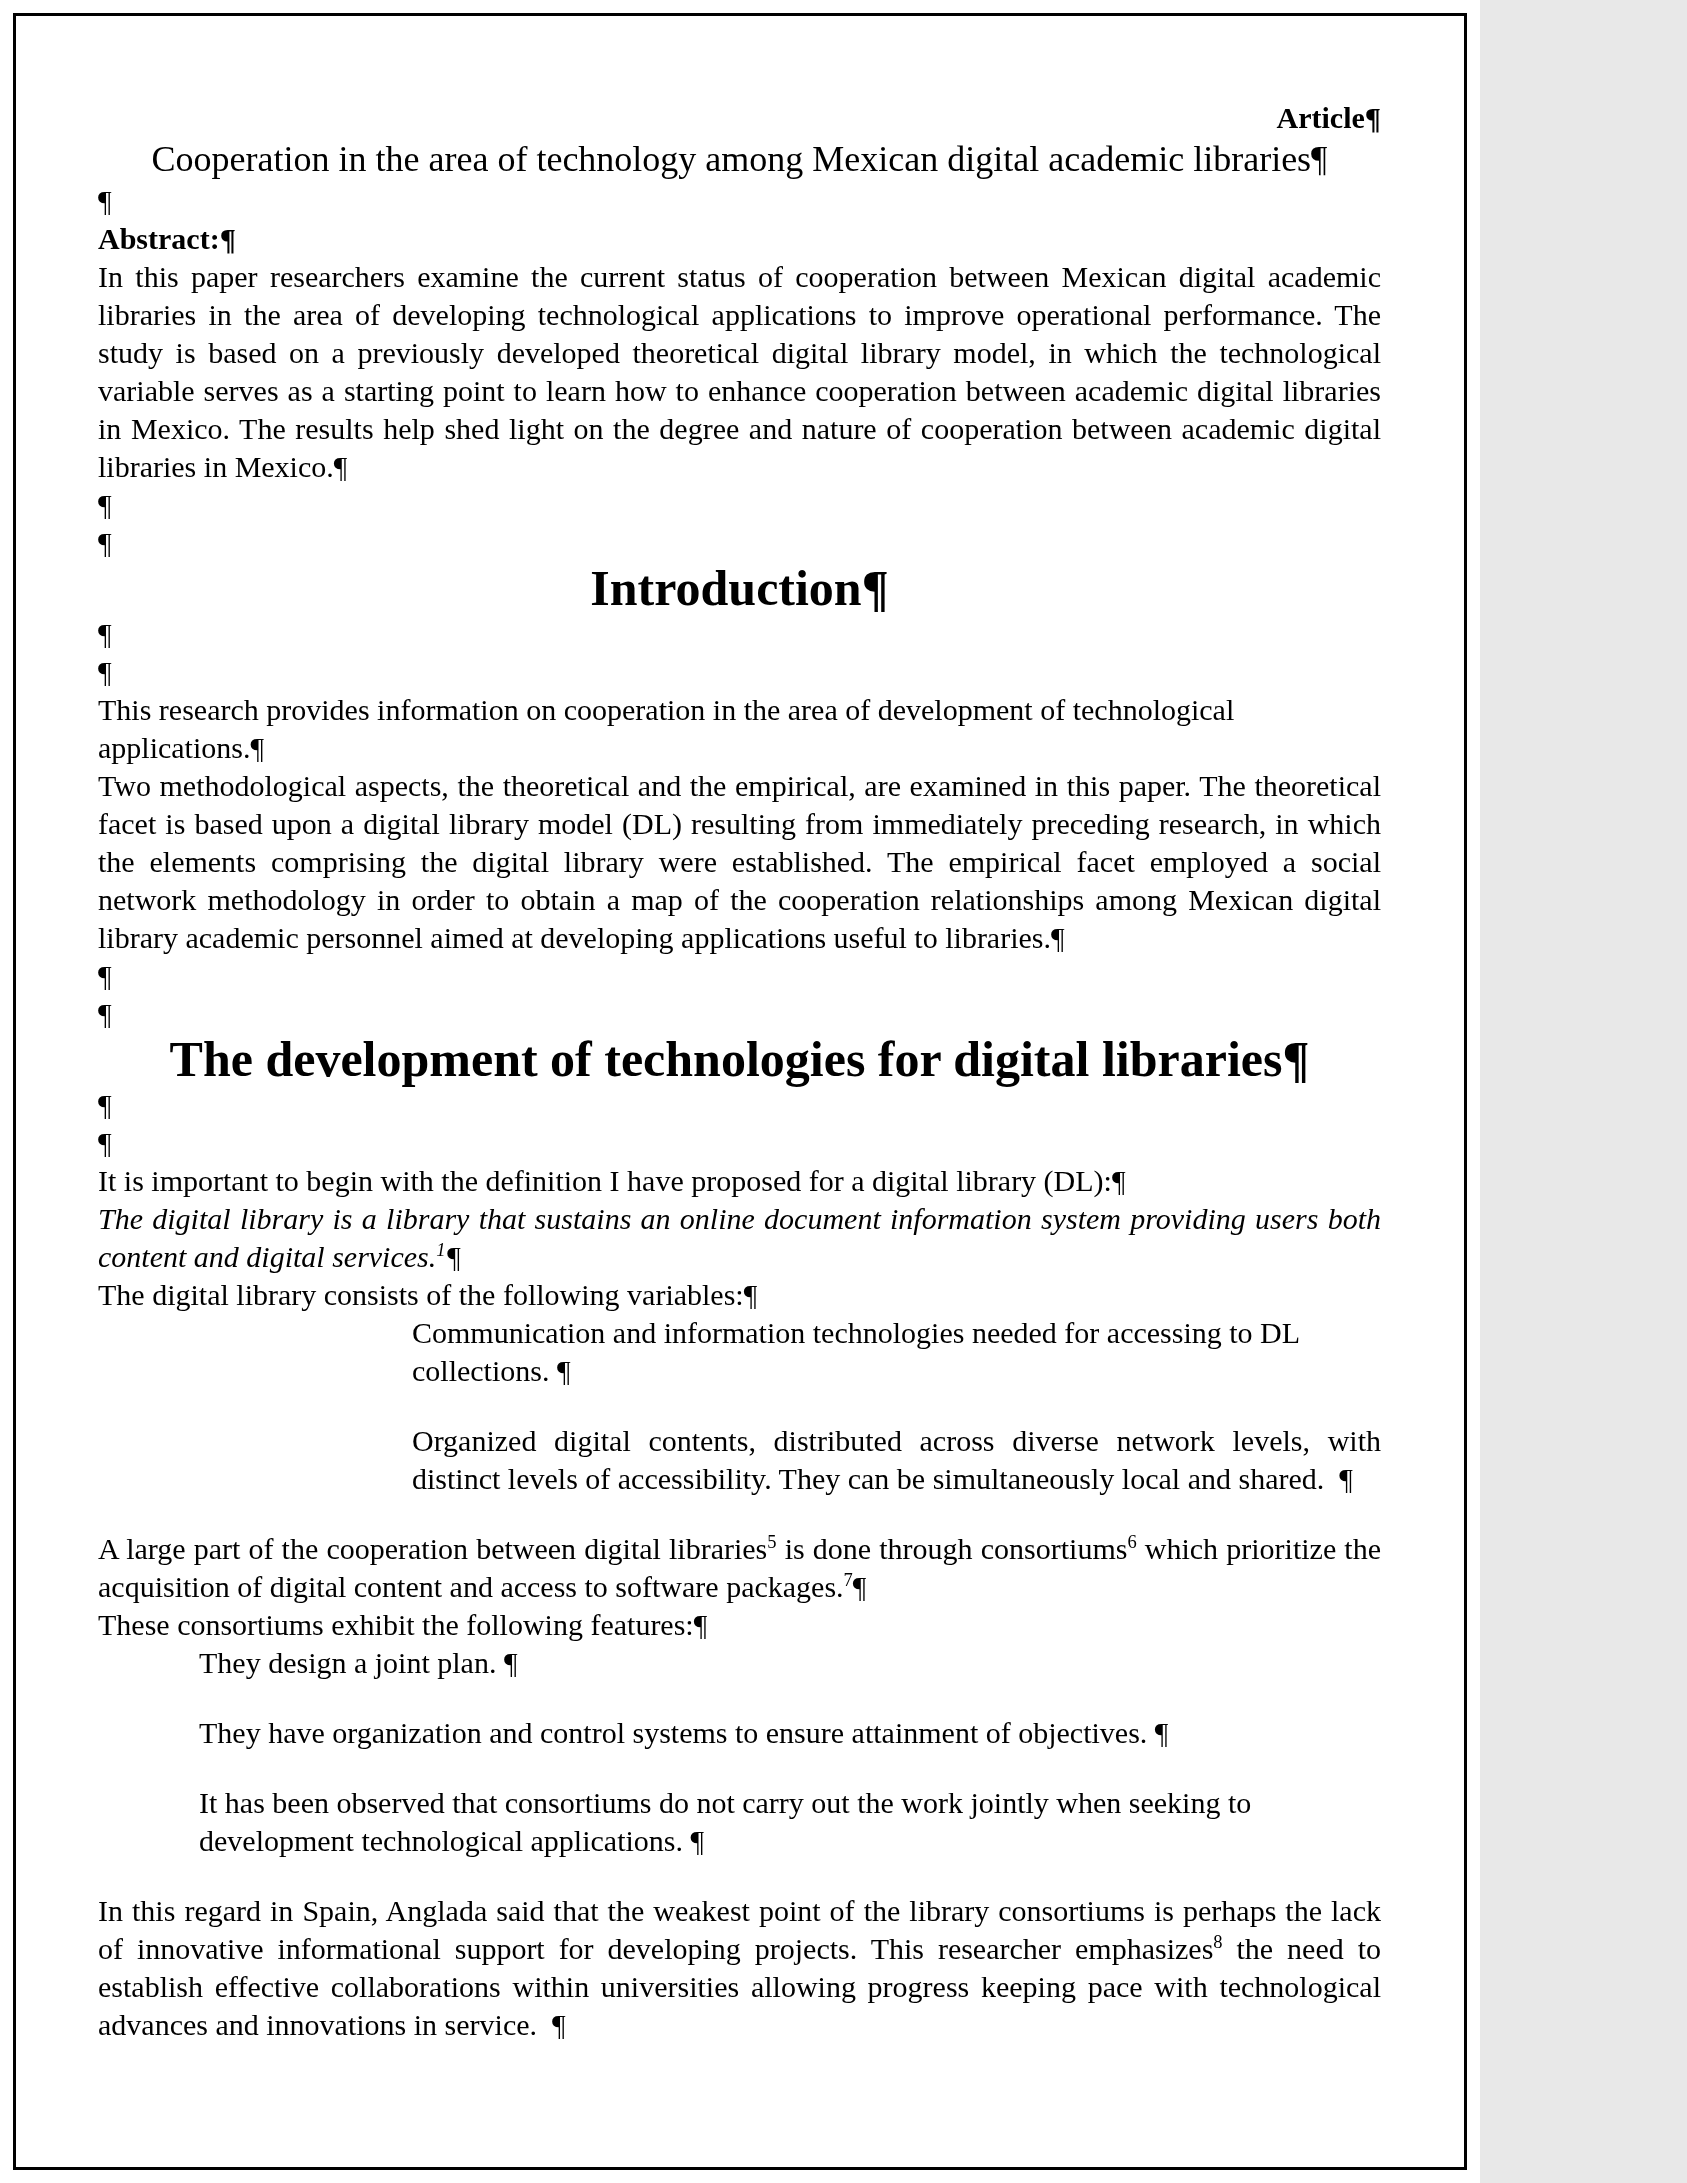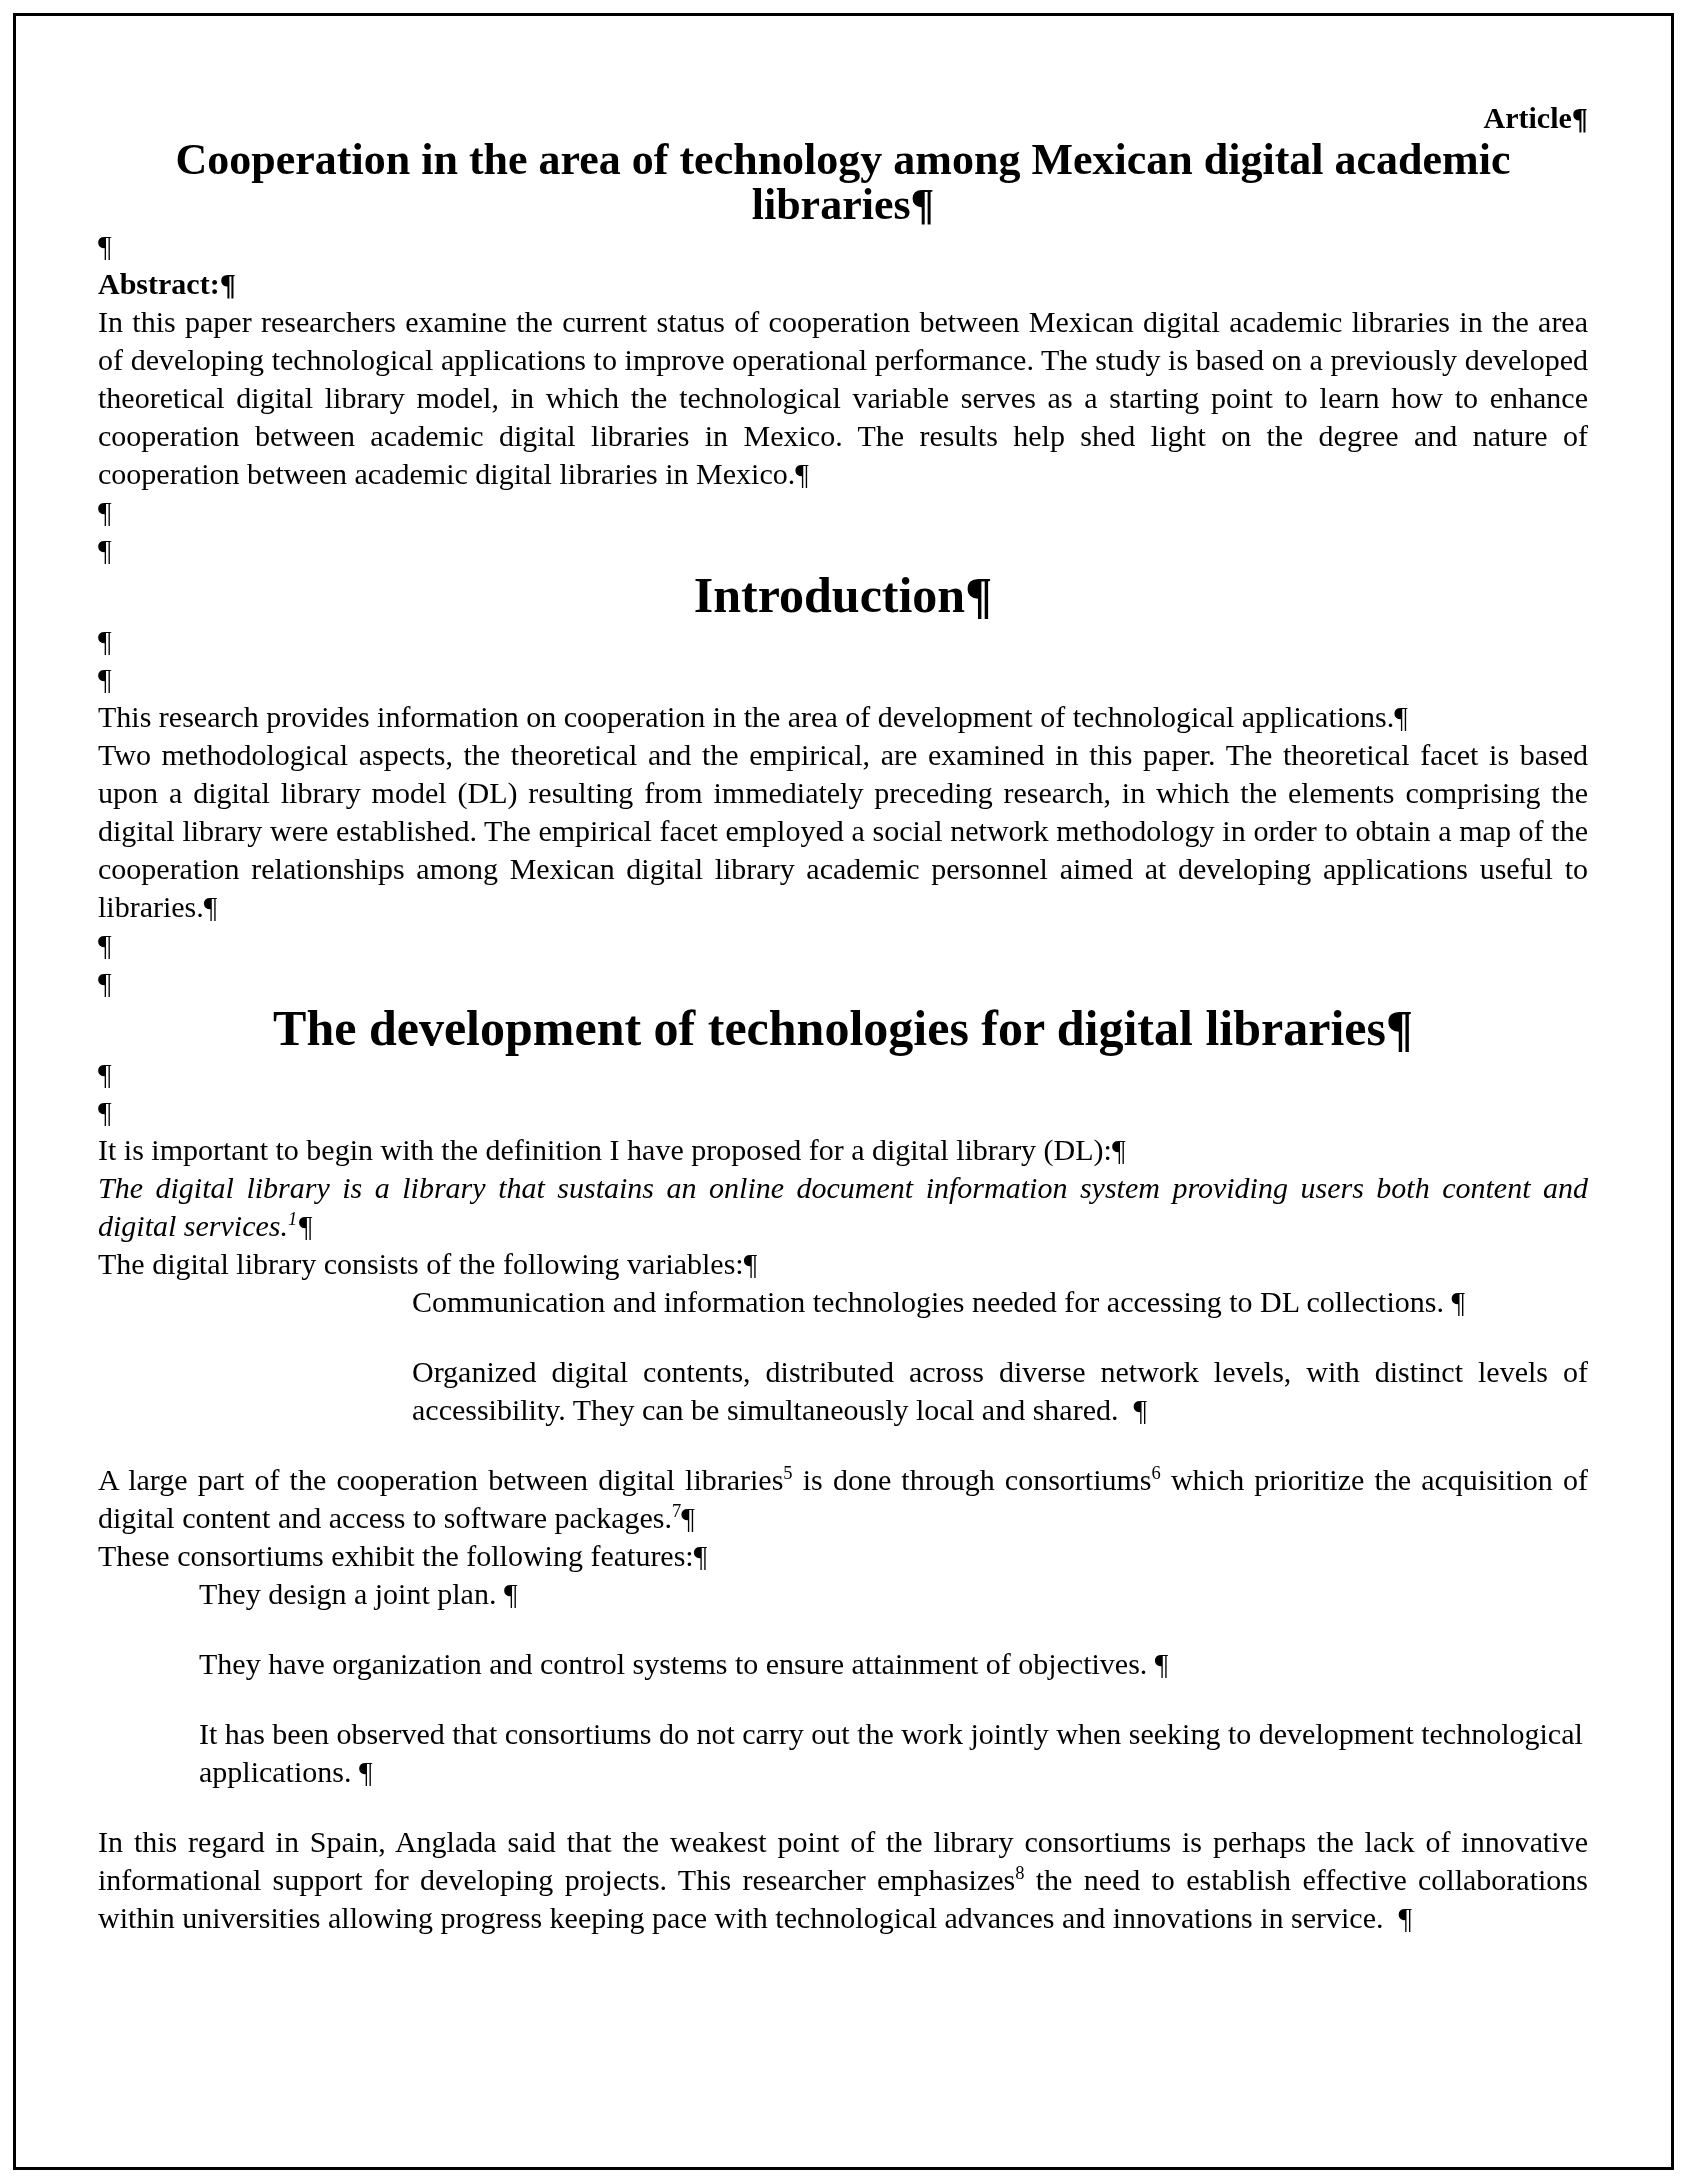--- a/index.html
+++ b/index.html
@@ -1,18 +1,18 @@
 <!DOCTYPE html>
 <html style="font-size:10.6px"><head>
 <meta charset="utf-8">
 <style>
   html, body { margin: 0; padding: 0; background: #e8e8e8; }
   .page {
     position: relative;
-    width: 1687px;
+    width: 1480px;
     height: 2183px;
     background: #ffffff;
     font-family: "Liberation Serif", "DejaVu Serif", serif;
     color: #000000;
     overflow: hidden;
   }
   .frame {
     position: absolute;
     top: 13.2px; left: 13.2px; right: 13.2px; bottom: 13.2px;
     border: 3.3px solid #000000;
@@ -31,22 +31,22 @@
     line-height: 38px;
     font-weight: normal;
     white-space: pre-wrap;
   }
   .right  { text-align: right; }
   .bold   { font-weight: bold; }
   .italic { font-style: italic; }
   .just   { text-align: justify; }
   h1.title {
     text-align: center;
-    font-weight: bold;
-    font-size: 44px;
+    font-weight: normal;
+    font-size: 36px;
     line-height: 45px;
   }
   h2.heading {
     text-align: center;
     font-weight: bold;
     font-size: 50px;
     line-height: 53px;
   }
   .empty-line { min-height: 38px; }
   .indent1 { margin-left: 314px; margin-bottom: 32px; }

